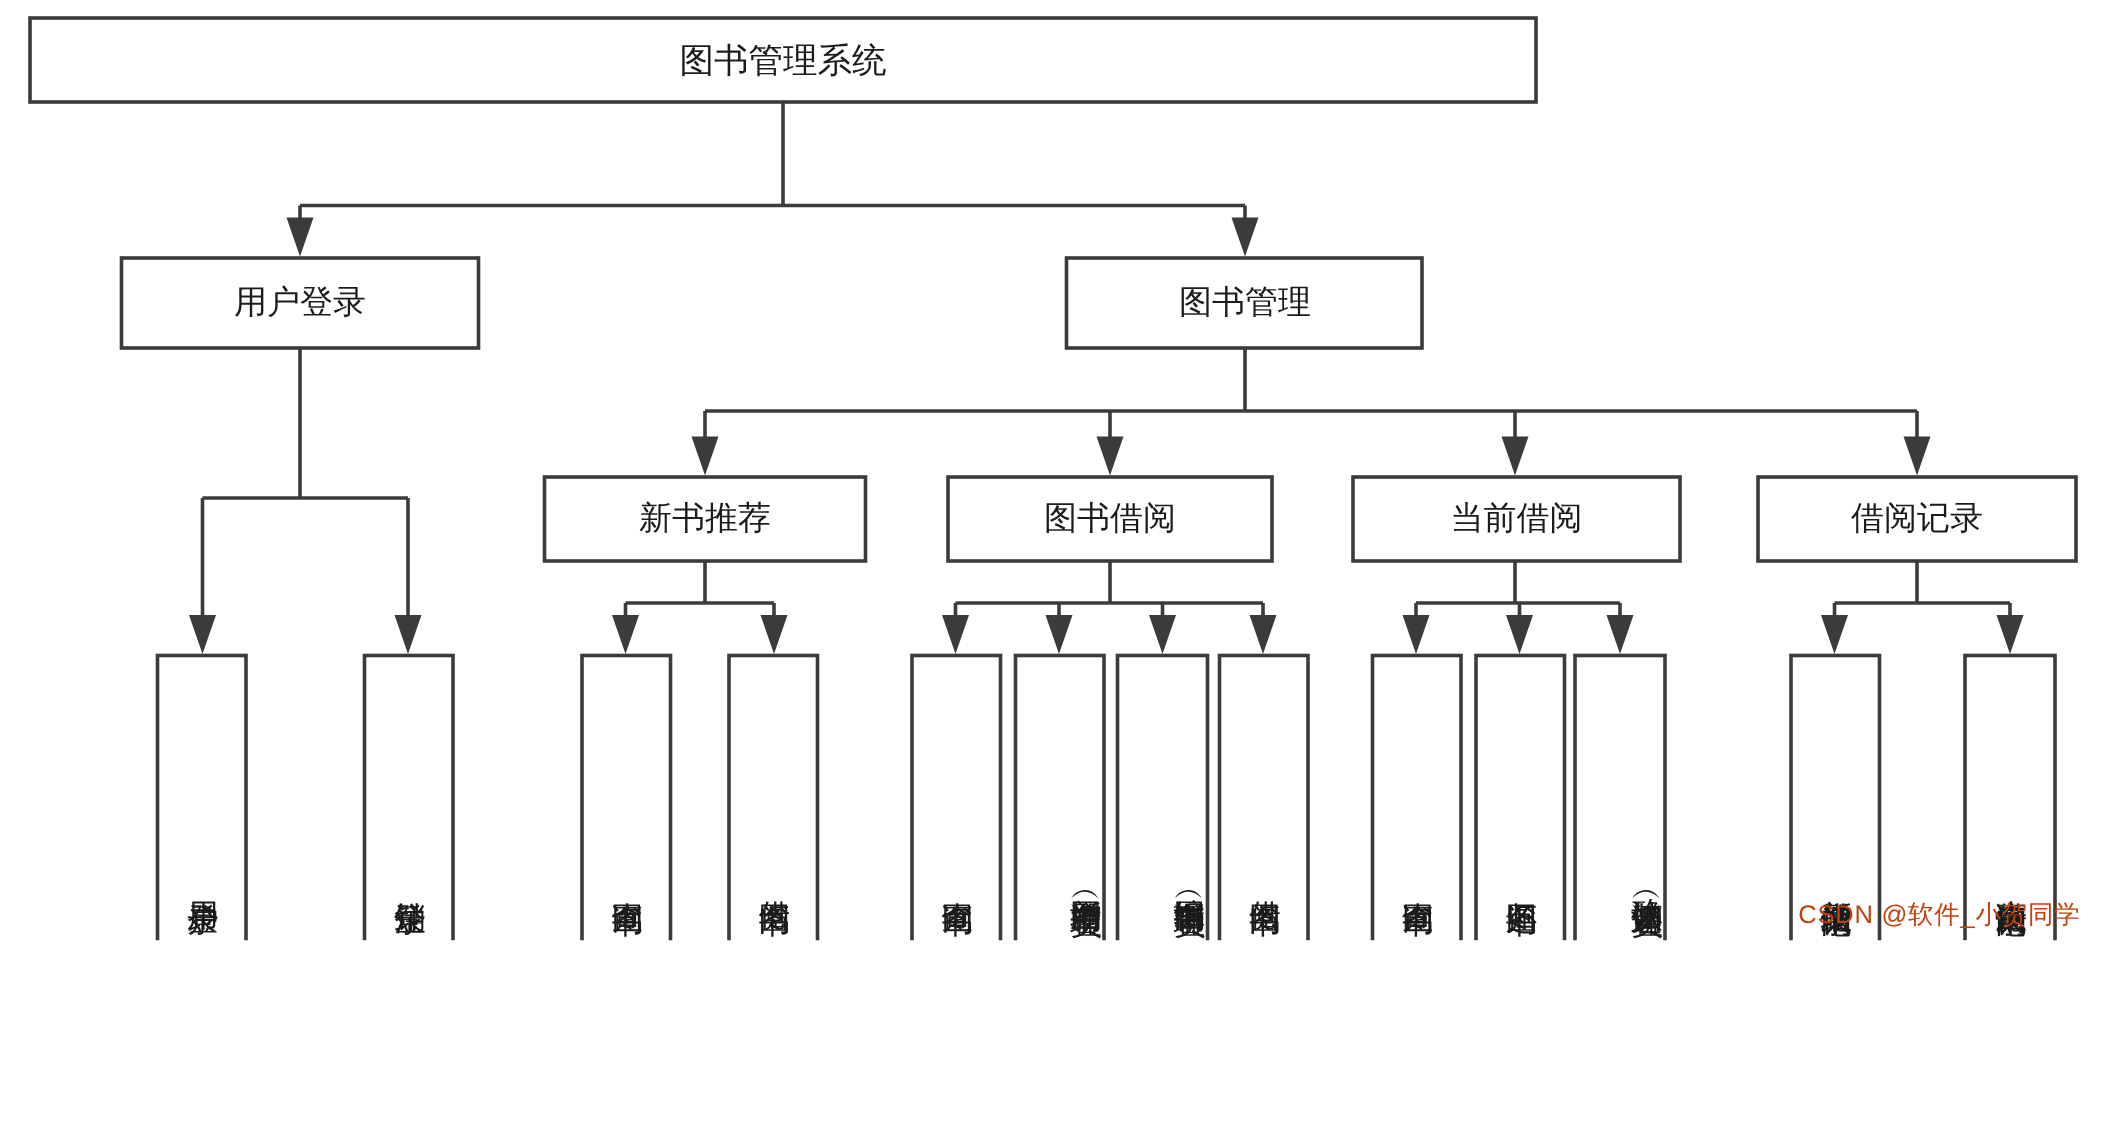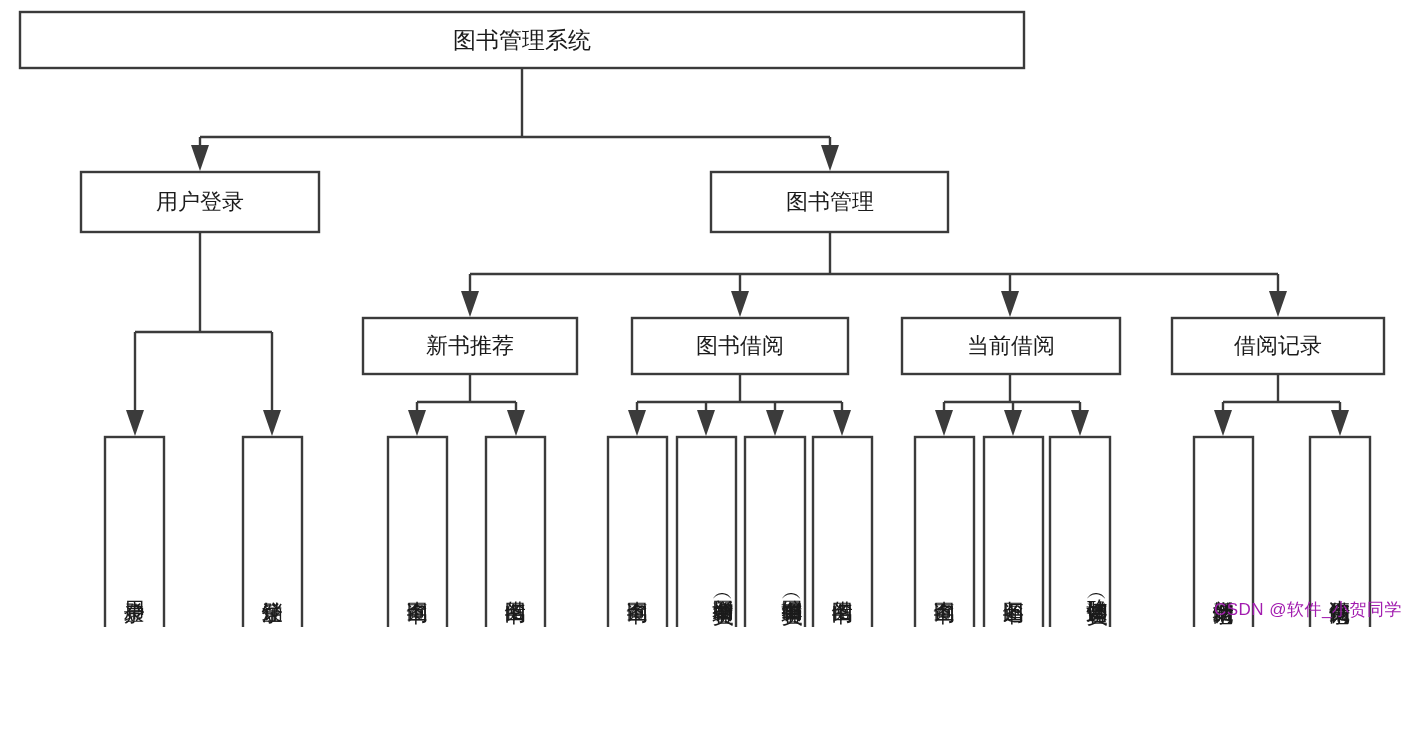--- a/index.html
+++ b/index.html
@@ -63,25 +63,25 @@
     font-family: "Liberation Sans", "DejaVu Sans", sans-serif;
     font-size: 21px;
     line-height: 1.22;
     color: #1b1b1b;
     letter-spacing: 1px;
     white-space: nowrap;
     pointer-events: none;
   }
   .watermark {
     position: absolute;
-    right: 3px;
+    right: 18px;
     bottom: 6px;
     font-family: "Liberation Sans", "DejaVu Sans", sans-serif;
     font-size: 17px;
-    color: #a21caf;
+    color: #c2410c;
     letter-spacing: 0.5px;
     user-select: none;
   }
 </style>
 </head>
 <body>
 
 <div id="diagram-root">
 
   <svg class="flow" viewBox="0 0 1405 747">

